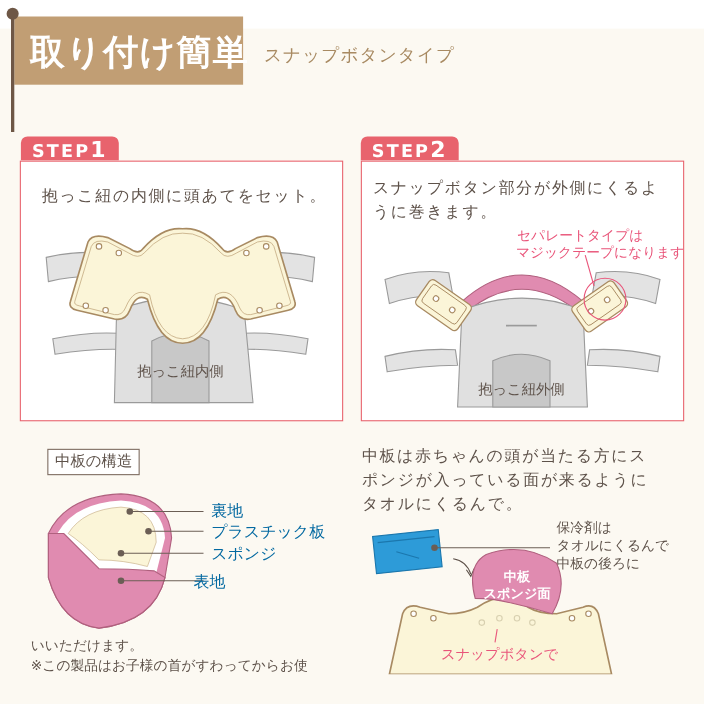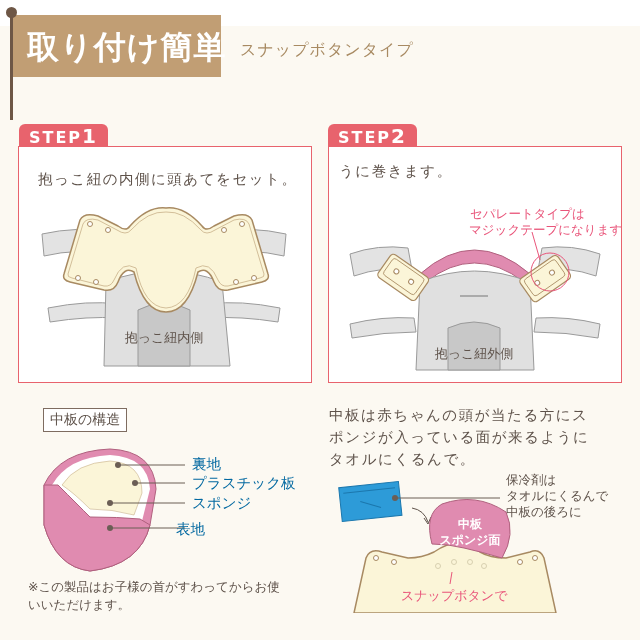--- a/index.html
+++ b/index.html
@@ -67,20 +67,21 @@
       <circle cx="218" cy="82" r="2.5"></circle>
   </g>
   <text class="svg-label" x="146" y="142" font-size="13" fill="#5e524a" text-anchor="middle">抱っこ紐内側</text>
 </svg>
 
 <div class="step-tab" style="left:328px;top:124px;">
   <span>STEP</span><span class="num">2</span>
 </div>
 <div class="panel" style="left:328px;top:146px;width:292px;height:235px;"></div>
 <div class="panel-text" style="left:339px;top:160px;">
+  <div>スナップボタン部分が外側にくるよ</div>
   <div>うに巻きます。</div>
 </div>
 <div class="note-pink" style="left:449px;top:206px;">
   <div style="padding-left:1px;">セパレートタイプは</div>
   <div>マジックテープになります</div>
 </div>
 
 <svg style="left:328px;top:230px;" width="292" height="150" viewBox="0 0 292 150">
   <path d="M22 24 Q50 14 80 18 L84 40 Q54 36 26 46 Z" fill="#e3e3e3" stroke="#9a9a9a" stroke-width="1"></path>
   <path d="M272 24 Q244 14 214 18 L210 40 Q240 36 268 46 Z" fill="#e3e3e3" stroke="#9a9a9a" stroke-width="1"></path>
@@ -128,22 +129,22 @@
       <circle cx="105" cy="38" r="3"></circle>
       <circle cx="80" cy="58" r="3"></circle>
       <circle cx="80" cy="83" r="3"></circle>
     </g>
 </svg>
 <div class="legend" style="left:192px;top:455px;">裏地</div>
 <div class="legend" style="left:192px;top:474px;">プラスチック板</div>
 <div class="legend" style="left:192px;top:494px;">スポンジ</div>
 <div class="legend" style="left:176px;top:520px;">表地</div>
 <div class="footnote">
+  <div>いいただけます。</div>
   <div>※この製品はお子様の首がすわってからお使</div>
-  <div>いいただけます。</div>
 </div>
 
 <div class="mid-text">
   <div>中板は赤ちゃんの頭が当たる方にス</div>
   <div>ポンジが入っている面が来るように</div>
   <div>タオルにくるんで。</div>
 </div>
 <div class="cool-text">
   <div>保冷剤は</div>
   <div>タオルにくるんで</div>

